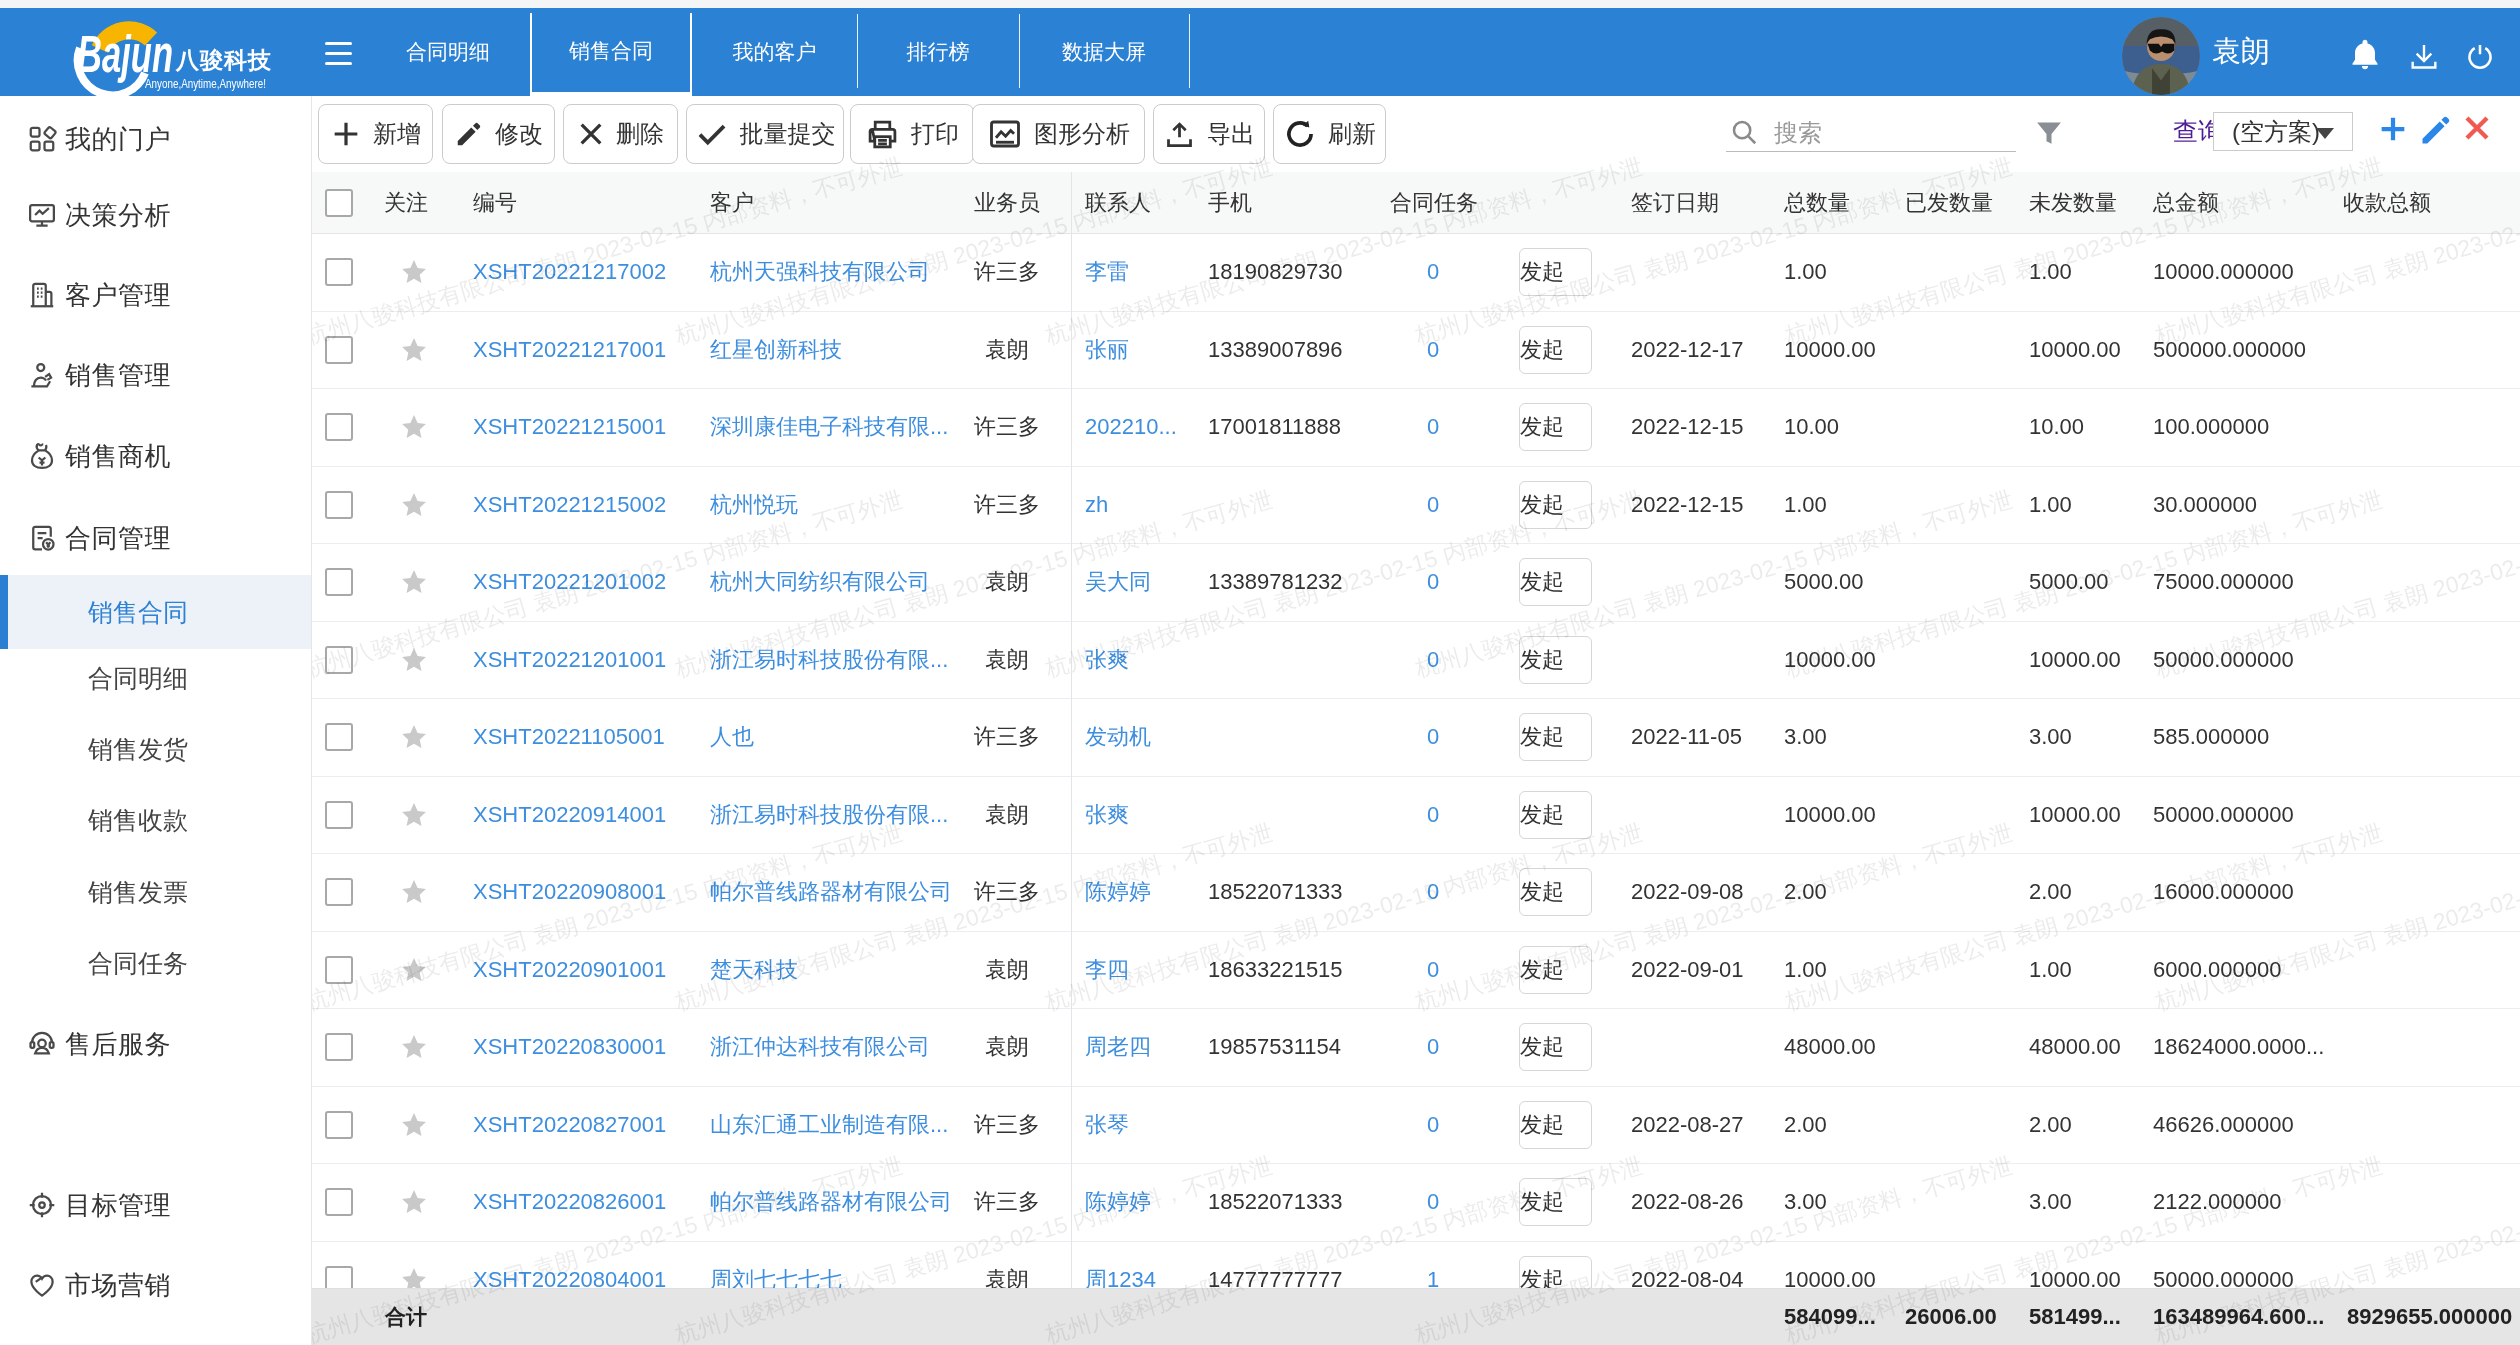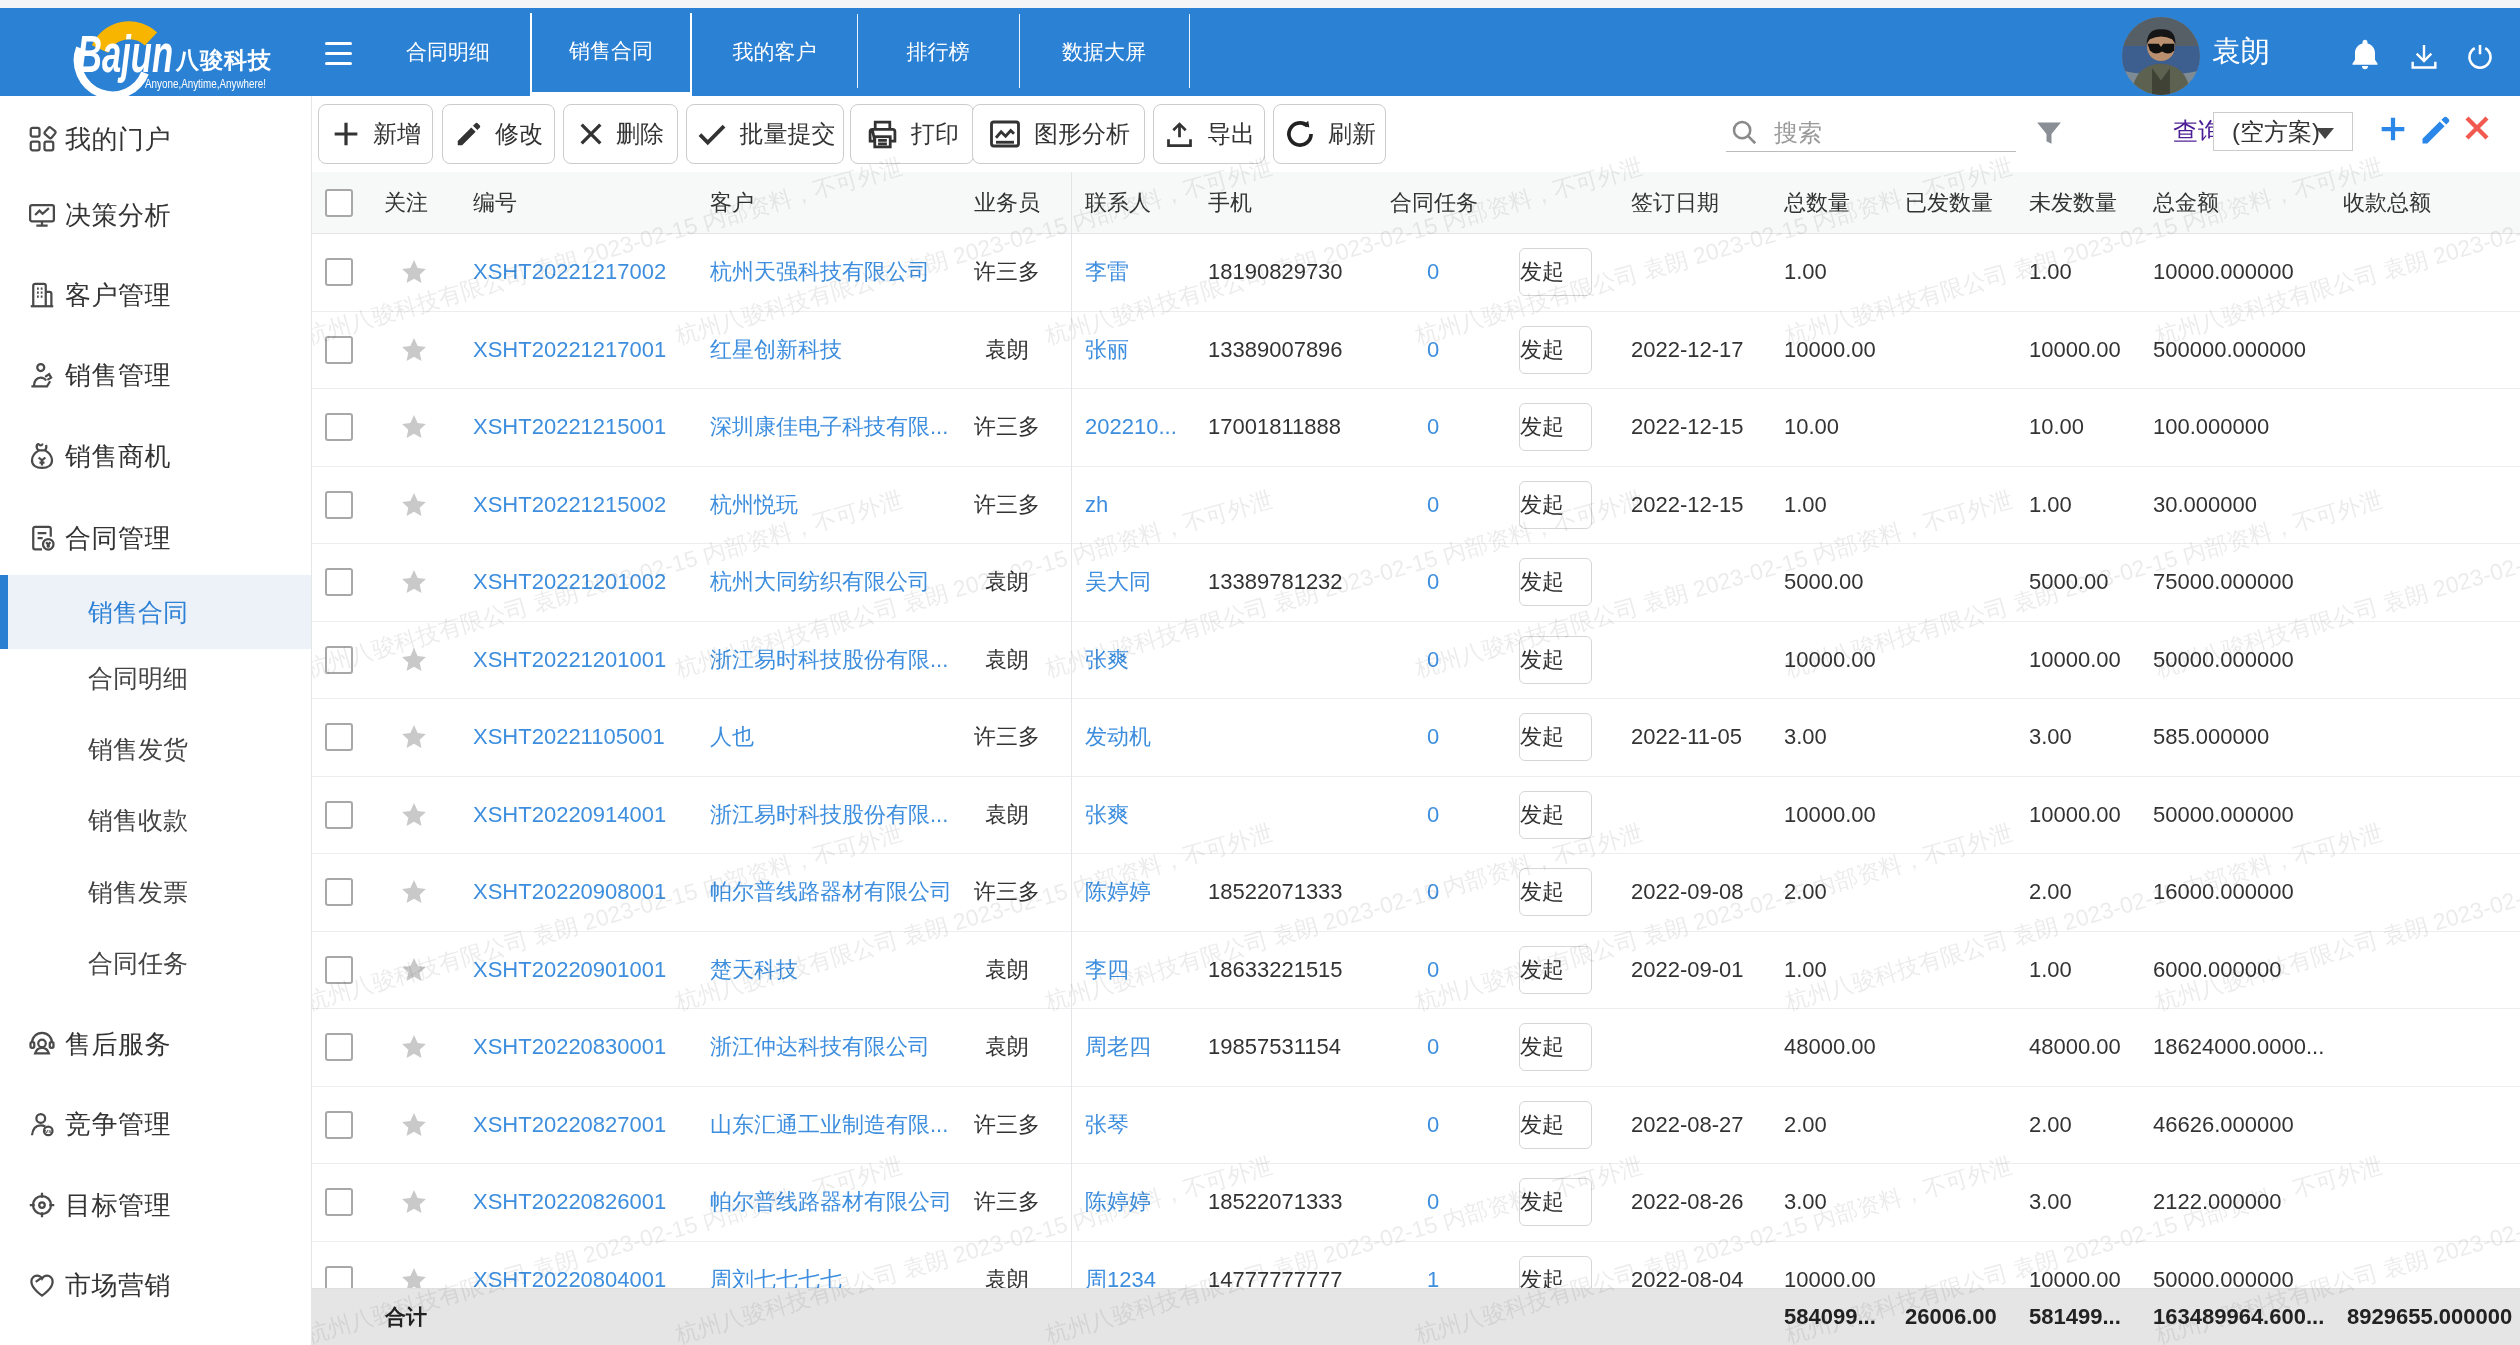--- a/index.html
+++ b/index.html
@@ -176,29 +176,20 @@
 <div class="mi" style="top:908px">
       <svg width="30" height="30" viewBox="0 0 24 24" fill="none" stroke="#4a4a4a" stroke-width="1.8">
         <path d="M4 11a8 8 0 0116 0"></path>
         <circle cx="12" cy="11.5" r="3"></circle>
         <path d="M6.5 19.5c.8-2.8 2.9-4.5 5.5-4.5s4.7 1.7 5.5 4.5z"></path>
         <rect x="2.8" y="10.5" width="3" height="4.5" rx="1.2"></rect>
         <rect x="18.2" y="10.5" width="3" height="4.5" rx="1.2"></rect>
       </svg>
       <span class="t">售后服务</span>
     </div>
-<div class="mi" style="top:988px">
-      <svg width="30" height="30" viewBox="0 0 24 24" fill="none" stroke="#4a4a4a" stroke-width="1.8">
-        <circle cx="11" cy="7.5" r="3.5"></circle>
-        <path d="M4 21c.5-5 3-8 7-8 1.4 0 2.6.4 3.6 1"></path>
-        <circle cx="17" cy="17.5" r="3.4"></circle>
-        <text x="17" y="19.3" font-size="4.6" text-anchor="middle" fill="#4a4a4a" stroke="none" font-weight="bold">vs</text>
-      </svg>
-      <span class="t">竞争管理</span>
-    </div>
 <div class="mi" style="top:1069px">
       <svg width="30" height="30" viewBox="0 0 24 24" fill="none" stroke="#4a4a4a" stroke-width="1.8">
         <circle cx="12" cy="12" r="7.2"></circle>
         <circle cx="12" cy="12" r="2.2"></circle>
         <path d="M12 2.2v4M12 17.8v4M2.2 12h4M17.8 12h4"></path>
       </svg>
       <span class="t">目标管理</span>
     </div>
 <div class="mi" style="top:1149px">
       <svg width="30" height="30" viewBox="0 0 24 24" fill="none" stroke="#4a4a4a" stroke-width="1.8">

